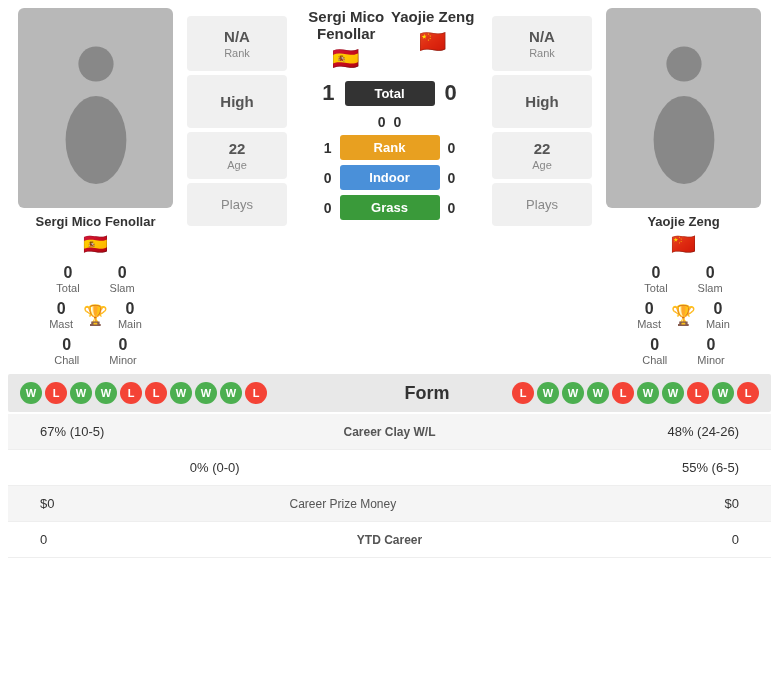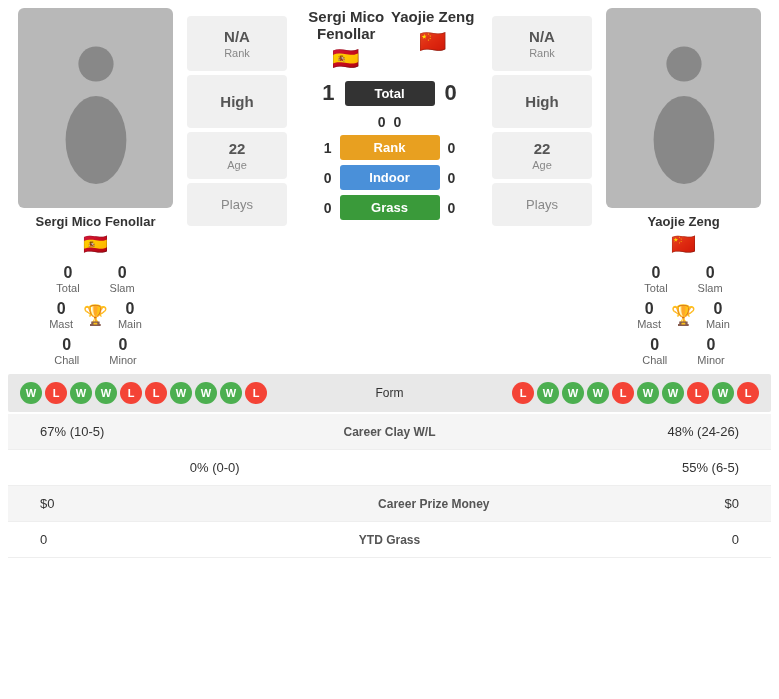--- a/index.html
+++ b/index.html
@@ -197,21 +197,21 @@
         <div style="width: 22px; height: 22px; border-radius: 50%; display: flex; align-items: center; justify-content: center; font-size: 11px; font-weight: bold; color: rgb(255, 255, 255); background: rgb(244, 67, 54);">L</div>
         <div style="width: 22px; height: 22px; border-radius: 50%; display: flex; align-items: center; justify-content: center; font-size: 11px; font-weight: bold; color: rgb(255, 255, 255); background: rgb(76, 175, 80);">W</div>
         <div style="width: 22px; height: 22px; border-radius: 50%; display: flex; align-items: center; justify-content: center; font-size: 11px; font-weight: bold; color: rgb(255, 255, 255); background: rgb(76, 175, 80);">W</div>
         <div style="width: 22px; height: 22px; border-radius: 50%; display: flex; align-items: center; justify-content: center; font-size: 11px; font-weight: bold; color: rgb(255, 255, 255); background: rgb(244, 67, 54);">L</div>
         <div style="width: 22px; height: 22px; border-radius: 50%; display: flex; align-items: center; justify-content: center; font-size: 11px; font-weight: bold; color: rgb(255, 255, 255); background: rgb(244, 67, 54);">L</div>
         <div style="width: 22px; height: 22px; border-radius: 50%; display: flex; align-items: center; justify-content: center; font-size: 11px; font-weight: bold; color: rgb(255, 255, 255); background: rgb(76, 175, 80);">W</div>
         <div style="width: 22px; height: 22px; border-radius: 50%; display: flex; align-items: center; justify-content: center; font-size: 11px; font-weight: bold; color: rgb(255, 255, 255); background: rgb(76, 175, 80);">W</div>
         <div style="width: 22px; height: 22px; border-radius: 50%; display: flex; align-items: center; justify-content: center; font-size: 11px; font-weight: bold; color: rgb(255, 255, 255); background: rgb(76, 175, 80);">W</div>
         <div style="width: 22px; height: 22px; border-radius: 50%; display: flex; align-items: center; justify-content: center; font-size: 11px; font-weight: bold; color: rgb(255, 255, 255); background: rgb(244, 67, 54);">L</div>
       </div>
-    <div style="width:120px; text-align:center; font-weight:normal; font-size:12px; flex-shrink:0;">Form</div>
+    <div style="width:120px; text-align:right; font-weight:bold; font-size:18px; flex-shrink:0;">Form</div>
     <div style="display:flex; gap:3px; flex:1; justify-content:flex-end;" id="form-right-badges">
         <div style="width: 22px; height: 22px; border-radius: 50%; display: flex; align-items: center; justify-content: center; font-size: 11px; font-weight: bold; color: rgb(255, 255, 255); background: rgb(244, 67, 54);">L</div>
         <div style="width: 22px; height: 22px; border-radius: 50%; display: flex; align-items: center; justify-content: center; font-size: 11px; font-weight: bold; color: rgb(255, 255, 255); background: rgb(76, 175, 80);">W</div>
         <div style="width: 22px; height: 22px; border-radius: 50%; display: flex; align-items: center; justify-content: center; font-size: 11px; font-weight: bold; color: rgb(255, 255, 255); background: rgb(76, 175, 80);">W</div>
         <div style="width: 22px; height: 22px; border-radius: 50%; display: flex; align-items: center; justify-content: center; font-size: 11px; font-weight: bold; color: rgb(255, 255, 255); background: rgb(76, 175, 80);">W</div>
         <div style="width: 22px; height: 22px; border-radius: 50%; display: flex; align-items: center; justify-content: center; font-size: 11px; font-weight: bold; color: rgb(255, 255, 255); background: rgb(244, 67, 54);">L</div>
         <div style="width: 22px; height: 22px; border-radius: 50%; display: flex; align-items: center; justify-content: center; font-size: 11px; font-weight: bold; color: rgb(255, 255, 255); background: rgb(76, 175, 80);">W</div>
         <div style="width: 22px; height: 22px; border-radius: 50%; display: flex; align-items: center; justify-content: center; font-size: 11px; font-weight: bold; color: rgb(255, 255, 255); background: rgb(76, 175, 80);">W</div>
         <div style="width: 22px; height: 22px; border-radius: 50%; display: flex; align-items: center; justify-content: center; font-size: 11px; font-weight: bold; color: rgb(255, 255, 255); background: rgb(244, 67, 54);">L</div>
         <div style="width: 22px; height: 22px; border-radius: 50%; display: flex; align-items: center; justify-content: center; font-size: 11px; font-weight: bold; color: rgb(255, 255, 255); background: rgb(76, 175, 80);">W</div>
@@ -224,23 +224,23 @@
         <div style="flex: 1 1 0%; text-align: left; padding-left: 20px; font-size: 13px;">67% (10-5)</div>
         <div style="width: 200px; text-align: center; font-weight: bold; font-size: 12px; color: rgb(85, 85, 85);">Career Clay W/L</div>
         <div style="flex: 1 1 0%; text-align: right; padding-right: 20px; font-size: 13px;">48% (24-26)</div>
       </div>
       <div style="display: flex; align-items: center; padding: 10px 12px; background: rgb(255, 255, 255); border-bottom: 1px solid rgb(238, 238, 238);">
         <div style="flex: 1 1 0%; text-align: center; padding-left: 20px; font-size: 13px;">0% (0-0)</div>
         <div style="flex: 1 1 0%; text-align: right; padding-right: 20px; font-size: 13px;">55% (6-5)</div>
       </div>
       <div style="display: flex; align-items: center; padding: 10px 12px; background: rgb(245, 245, 245); border-bottom: 1px solid rgb(238, 238, 238);">
         <div style="flex: 1 1 0%; text-align: left; padding-left: 20px; font-size: 13px;">$0</div>
-        <div style="width: 200px; text-align: right; font-weight: bold; font-size: 12px; color: rgb(85, 85, 85);">Career Prize Money</div>
+        <div style="width: 200px; text-align: left; font-weight: normal; font-size: 12px; color: rgb(85, 85, 85);">Career Prize Money</div>
         <div style="flex: 1 1 0%; text-align: right; padding-right: 20px; font-size: 13px;">$0</div>
       </div>
       <div style="display: flex; align-items: center; padding: 10px 12px; background: rgb(255, 255, 255); border-bottom: 1px solid rgb(238, 238, 238);">
         <div style="flex: 1 1 0%; text-align: left; padding-left: 20px; font-size: 13px;">0</div>
-        <div style="width: 200px; text-align: center; font-weight: bold; font-size: 12px; color: rgb(85, 85, 85);">YTD Grass</div>
+        <div style="width: 200px; text-align: center; font-weight: bold; font-size: 12px; color: rgb(85, 85, 85);">YTD Career</div>
         <div style="flex: 1 1 0%; text-align: right; padding-right: 20px; font-size: 13px;">0</div>
       </div>
     </div>
 
 </div>
 
 </body></html>

